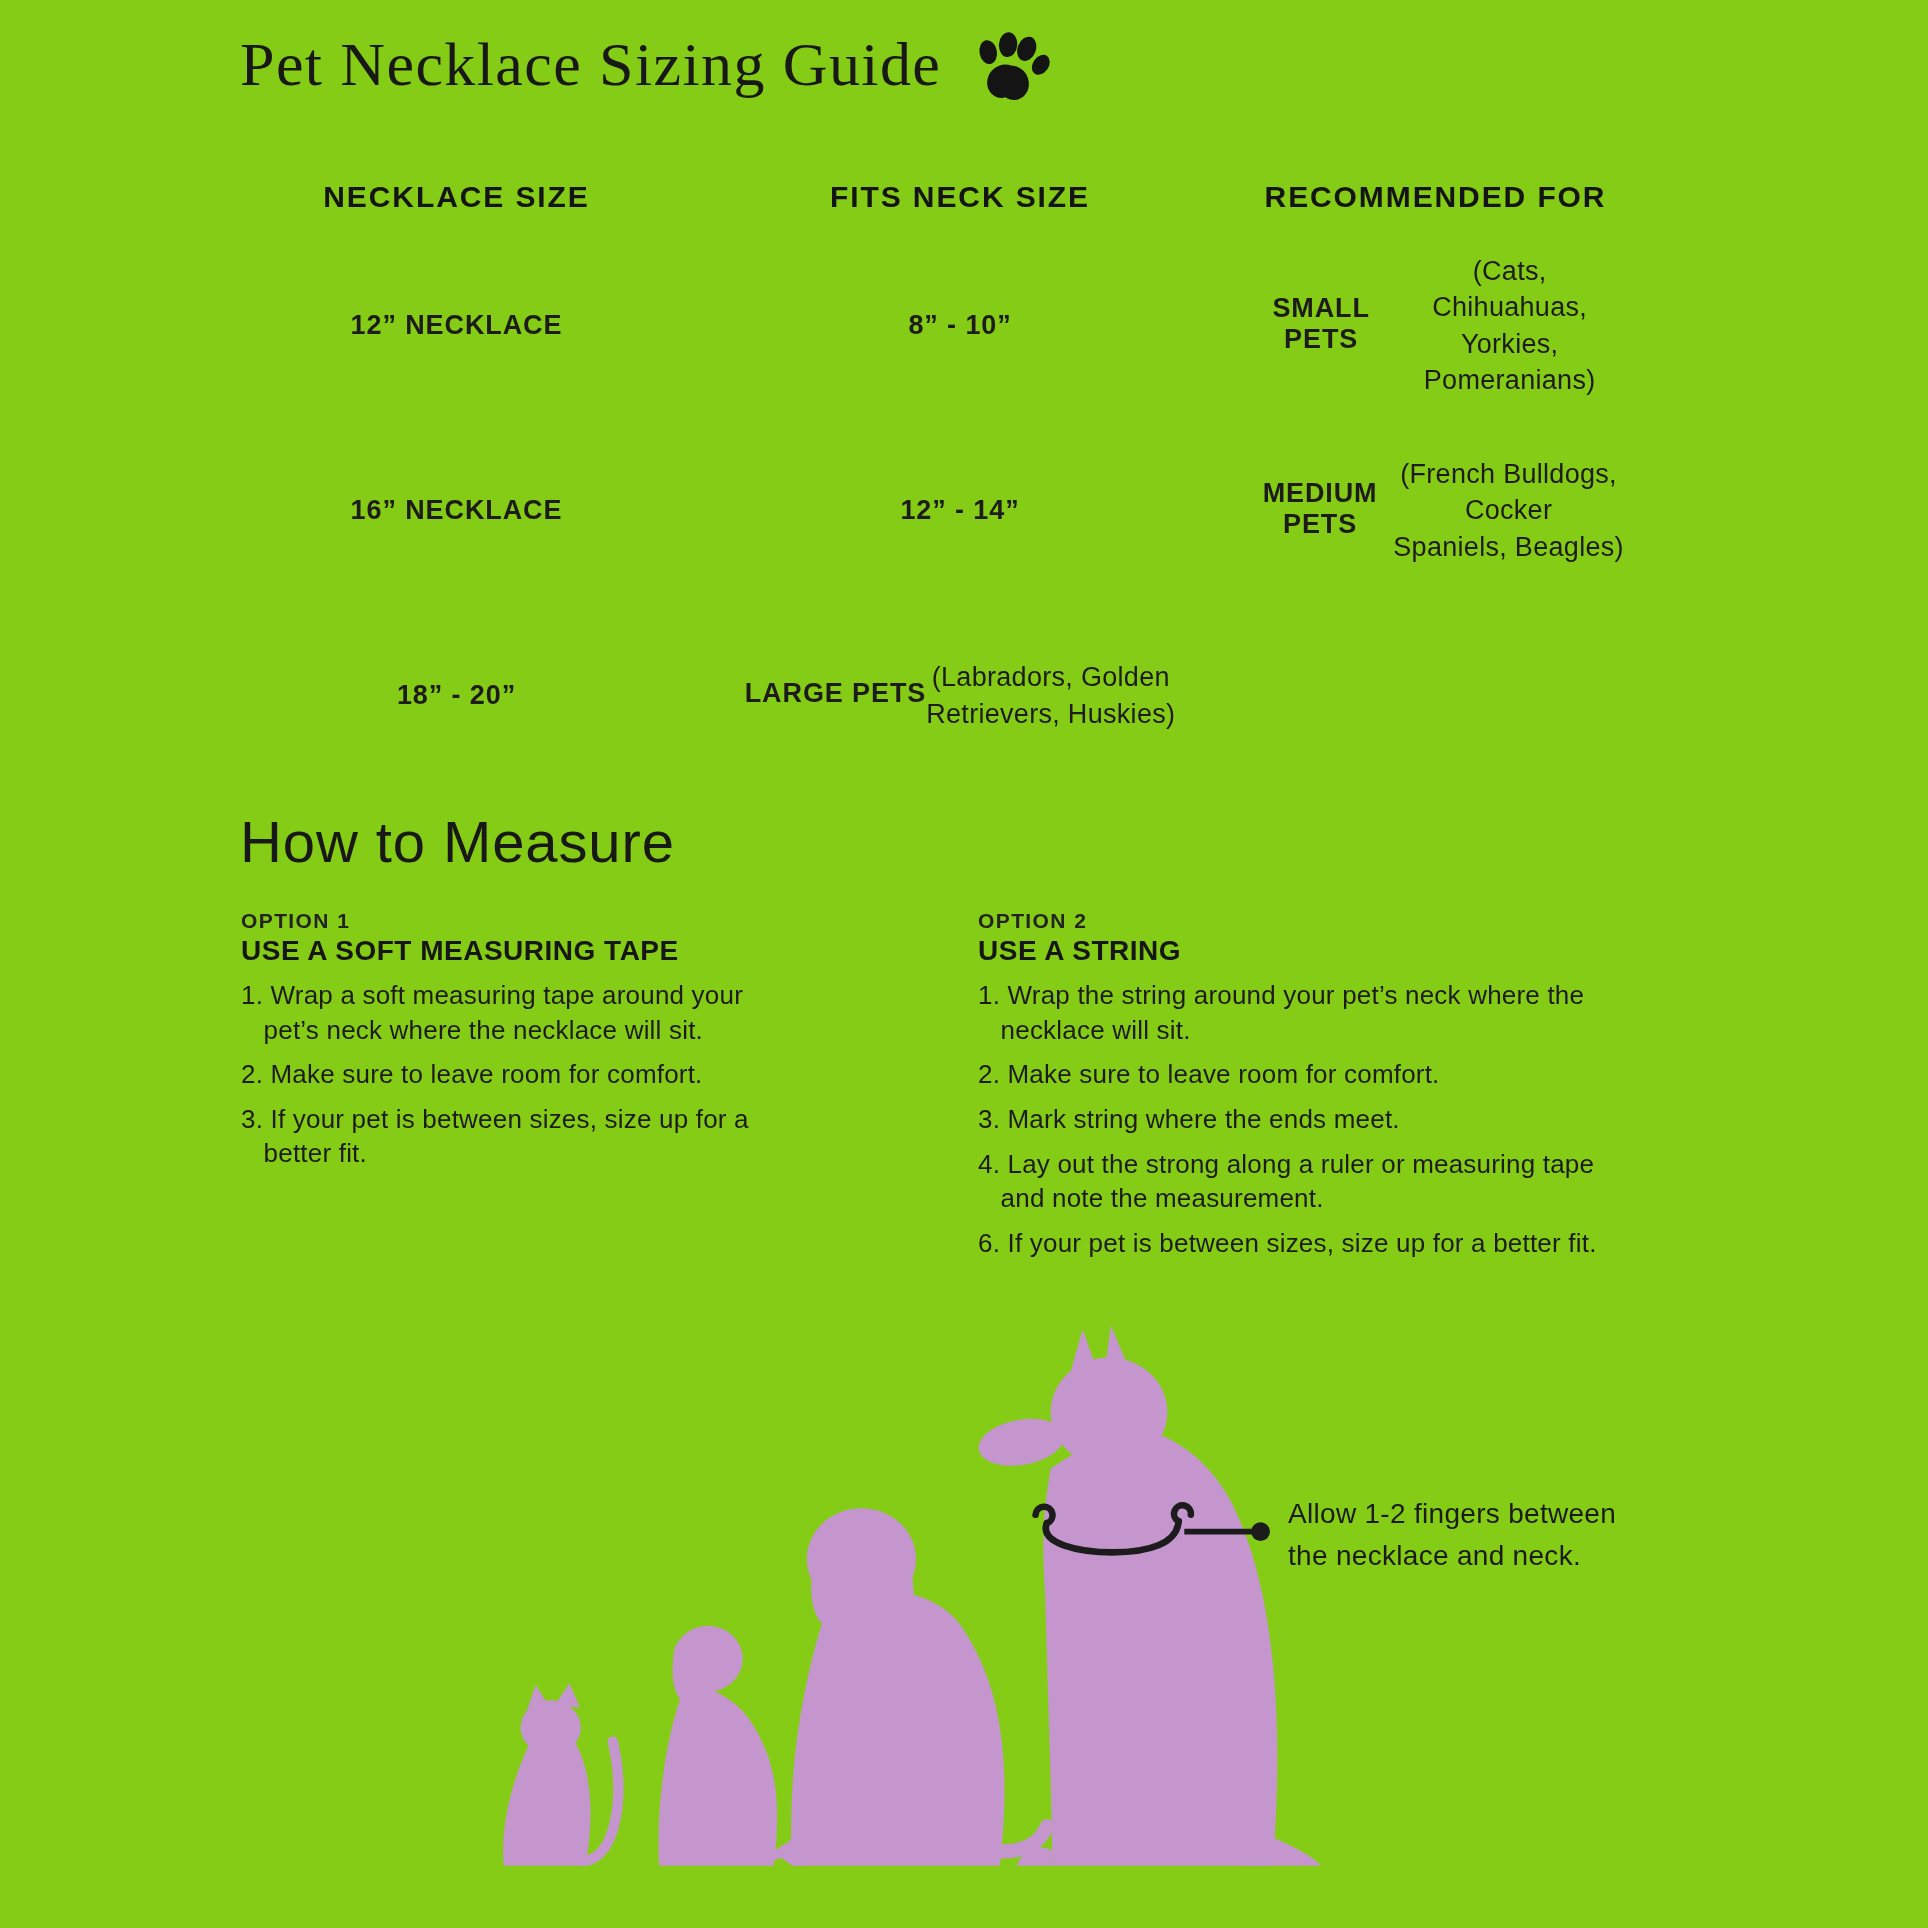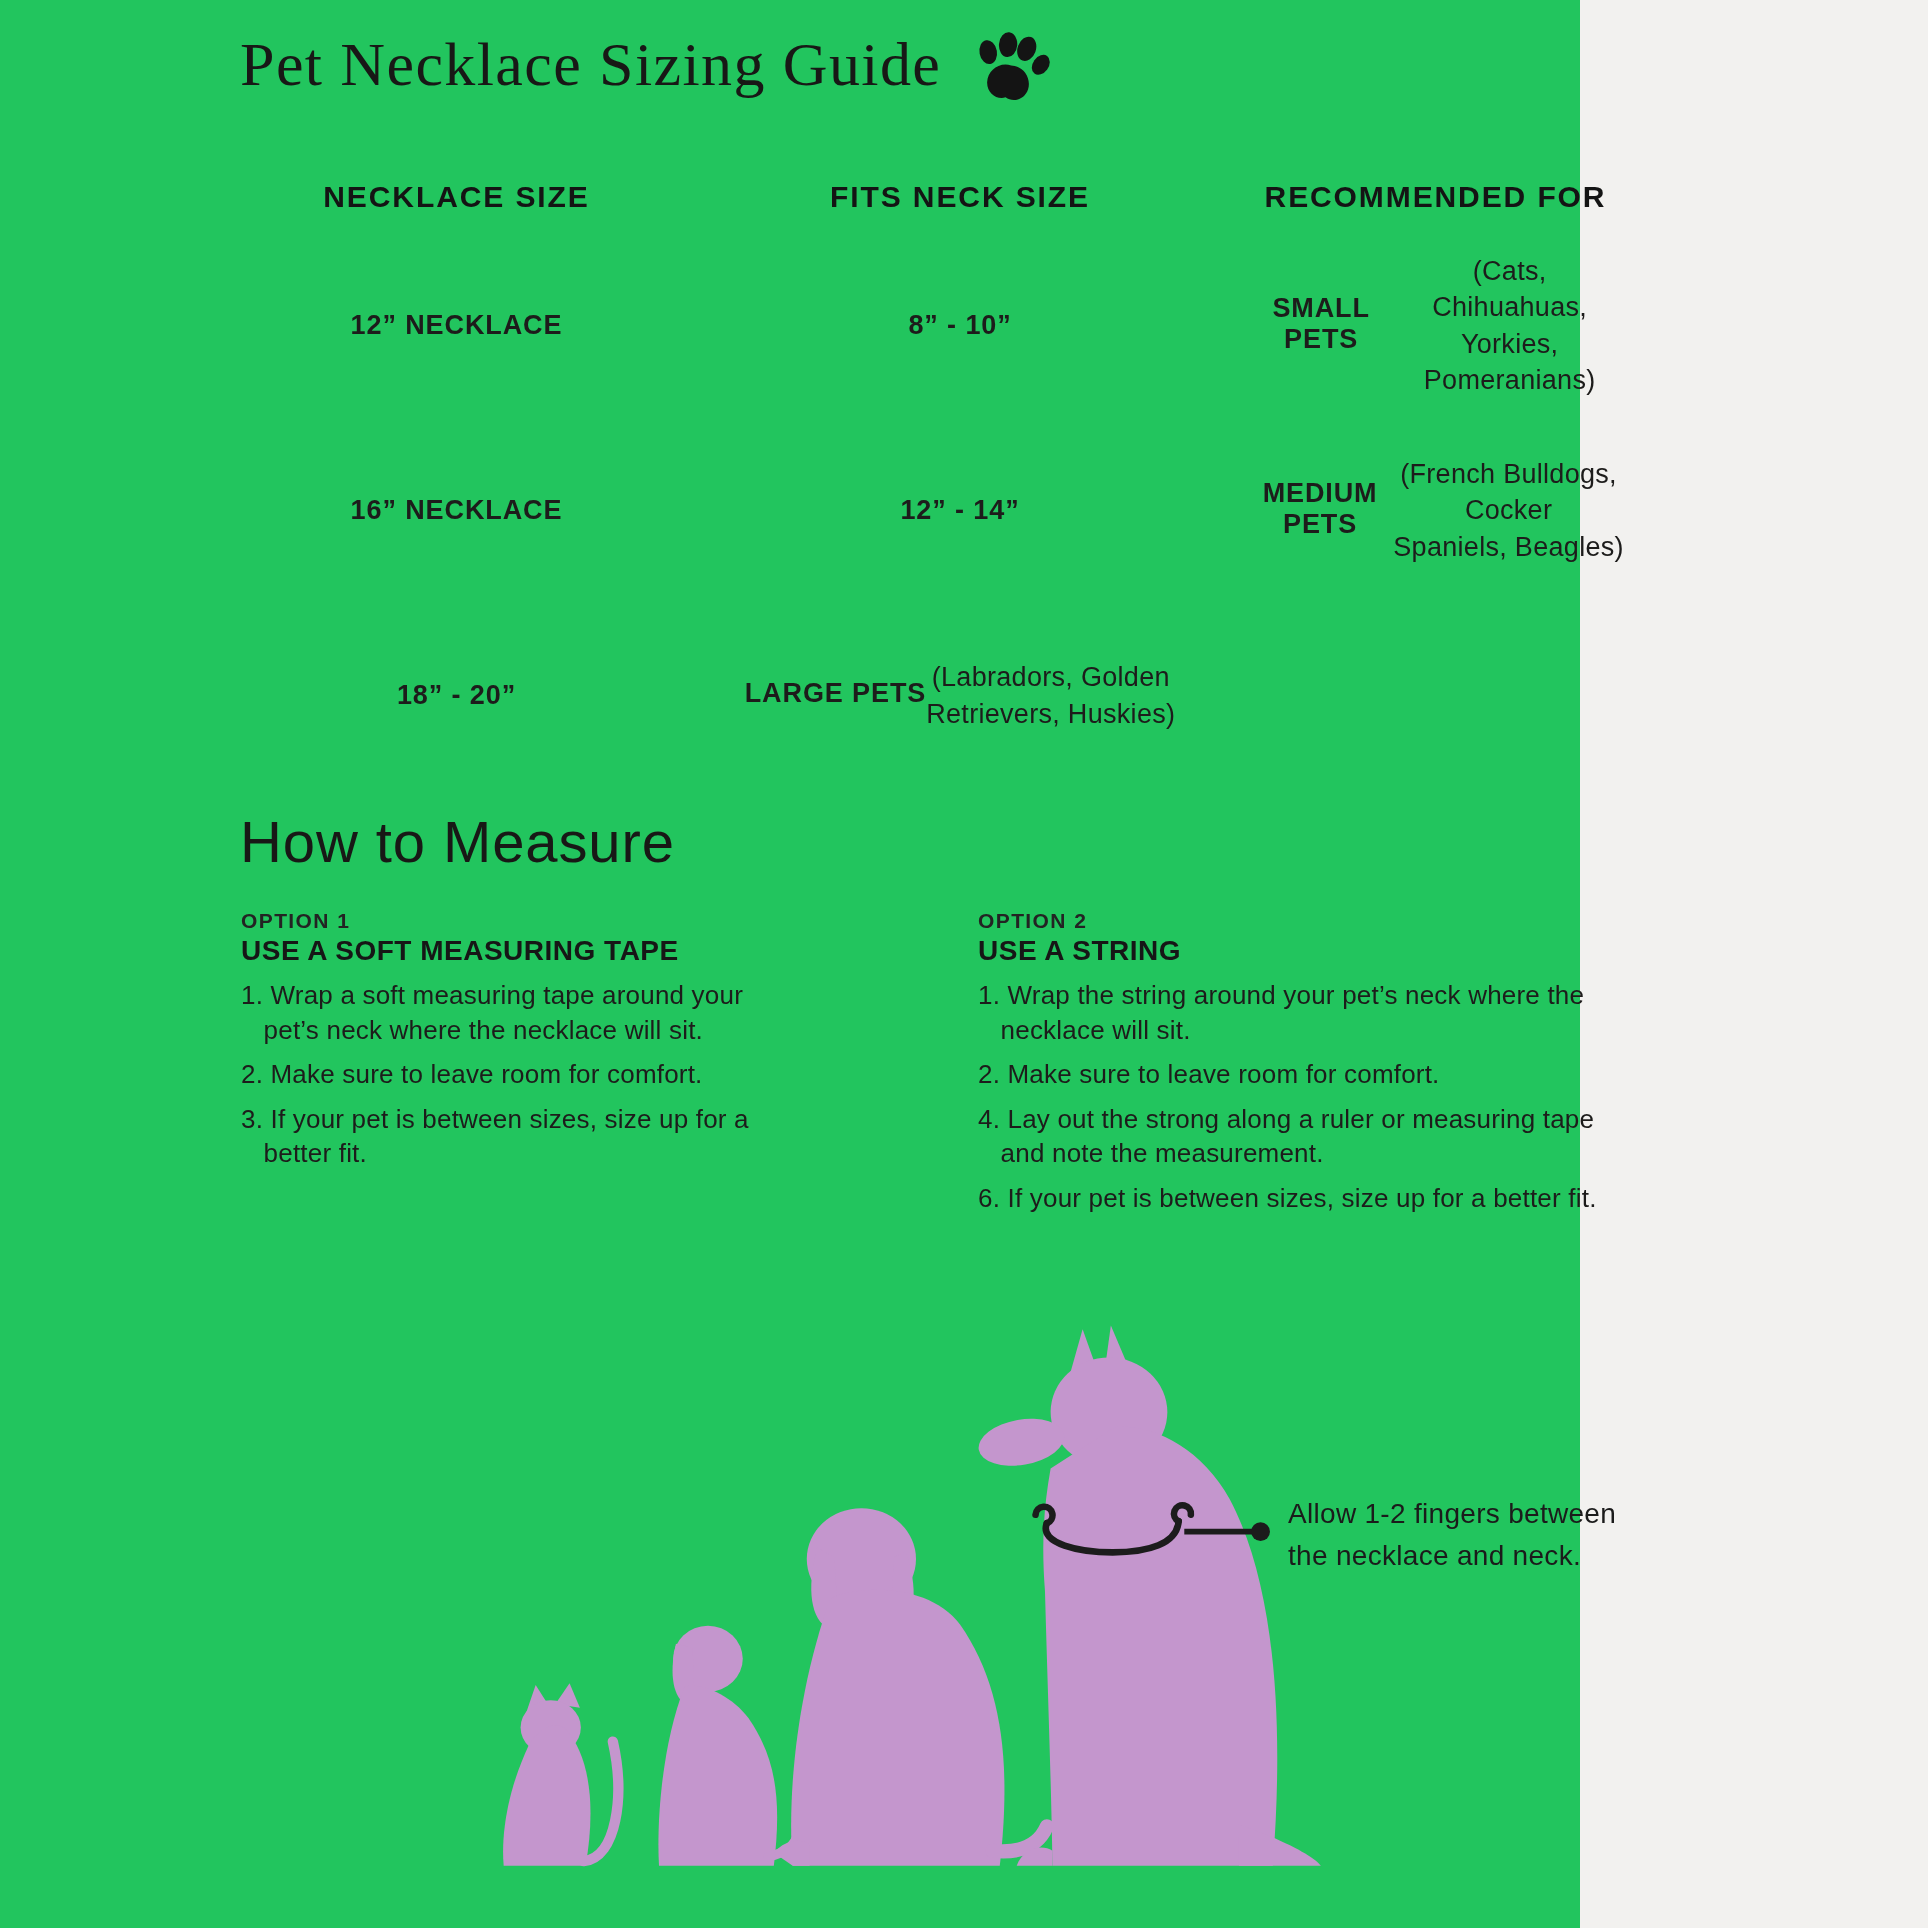--- a/index.html
+++ b/index.html
@@ -3,21 +3,21 @@
 <meta charset="utf-8">
 <style>
   html,body{margin:0;padding:0;}
   body{
     width:1928px;height:1928px;
     background:#f2f1ef;
     font-family:"Liberation Sans","DejaVu Sans",sans-serif;
     color:#1d1c1b;
     overflow:hidden;
   }
-  #page{position:relative;width:1580px;height:1928px;background:#22c55e;}
+  #page{position:relative;width:1928px;height:1928px;background:#84cc16;}
 
   
   .title-row{position:absolute;left:240px;top:22.6px;display:flex;align-items:center;}
   .page-title{
     margin:0;
     font-family:"Liberation Serif","DejaVu Serif",serif;
     font-weight:400;font-size:62px;letter-spacing:1.4px;color:#181816;
   }
   .paw{width:83px;height:83px;margin-left:28px;transform:rotate(10deg);}
 
@@ -130,20 +130,21 @@
     <div class="step">3. If your pet is between sizes, size up for a
 better fit.</div>
   </div>
 
   <div class="option option-2">
     <div class="opt-label">OPTION 2</div>
     <div class="opt-title">USE A STRING</div>
     <div class="step">1. Wrap the string around your pet’s neck where the
 necklace will sit.</div>
     <div class="step">2. Make sure to leave room for comfort.</div>
+    <div class="step">3. Mark string where the ends meet.</div>
     <div class="step">4. Lay out the strong along a ruler or measuring tape
 and note the measurement.</div>
     <div class="step">6. If your pet is between sizes, size up for a better fit.</div>
   </div>
 
   <div class="scene">
     <svg width="1928" height="659" viewBox="0 0 2048 700" aria-hidden="true">
 
       <g fill="#c496cd">
         <path d="M558,474 L569,442 L583,464 Z"></path>

